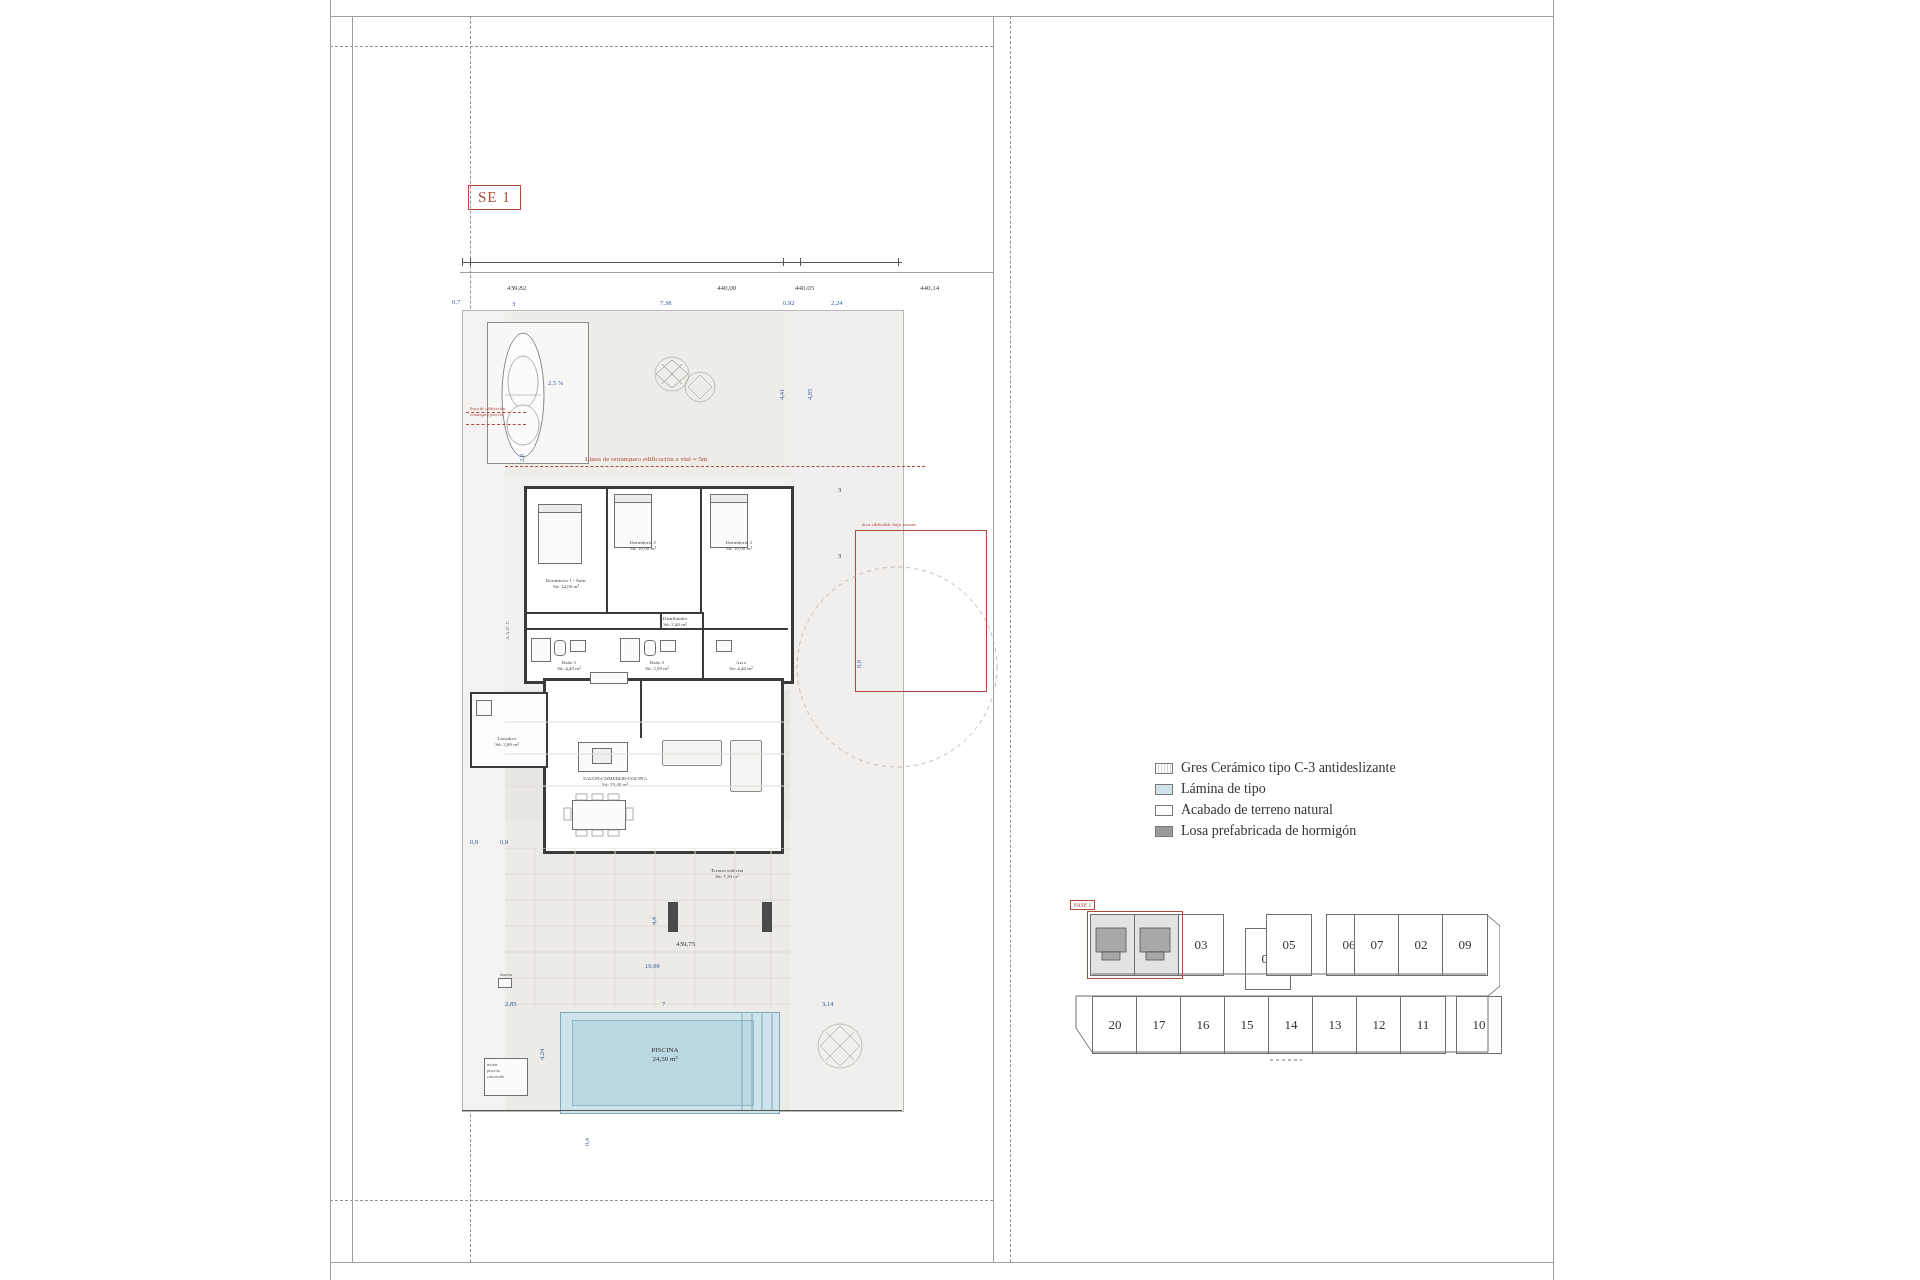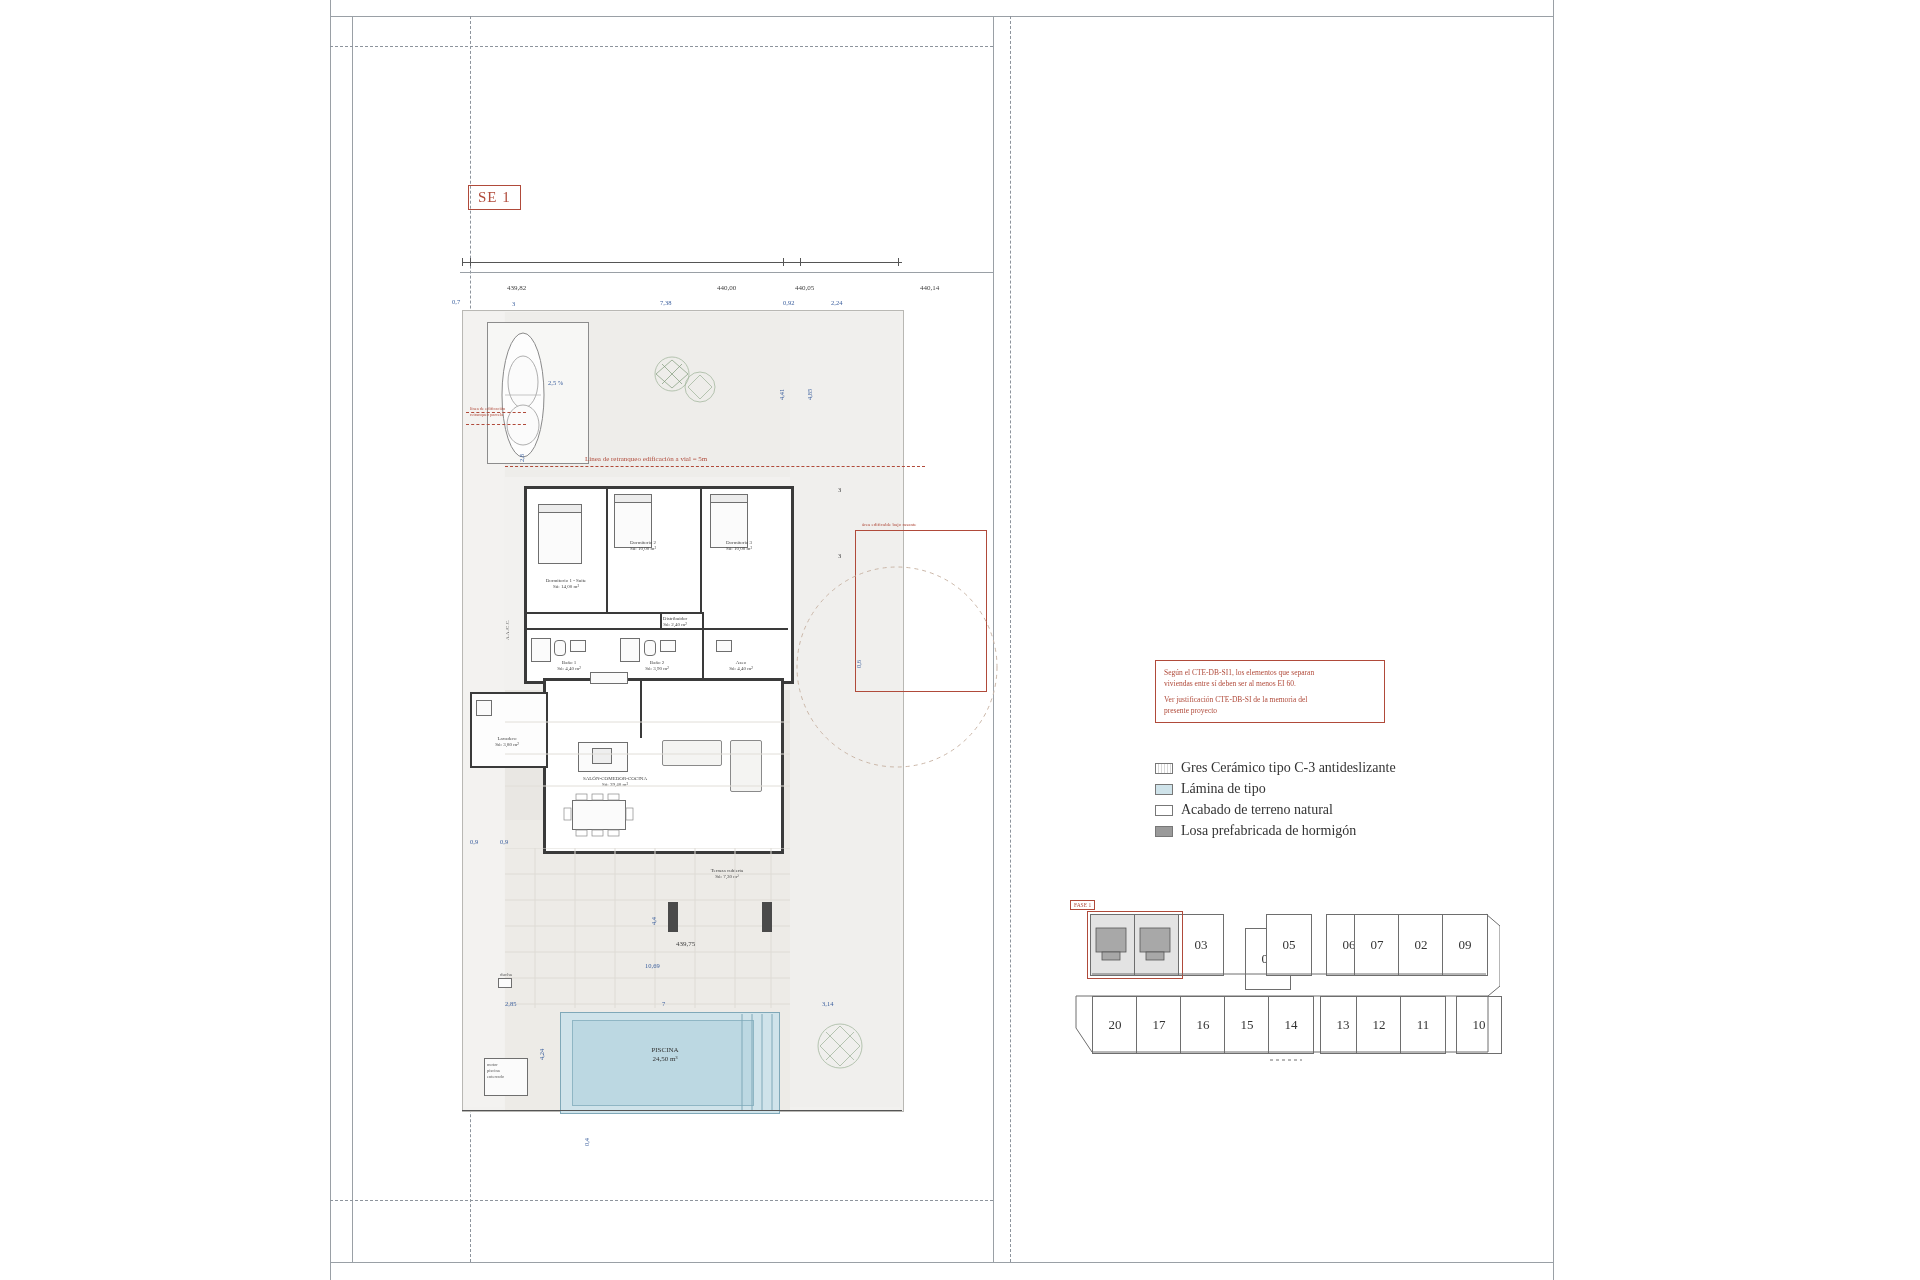--- a/index.html
+++ b/index.html
@@ -313,27 +313,20 @@
   <svg style="position:absolute;left:812px;top:1018px;width:56px;height:56px;">
     <g stroke="#9bb095" stroke-width="0.7" fill="none">
       <circle cx="28" cy="28" r="22"></circle>
       <path d="M8 28 L28 8 L48 28 L28 48 Z"></path>
       <path d="M14 14 L42 42 M42 14 L14 42"></path>
     </g>
   </svg>
 
   <div class="frame-h" style="left:462px;top:1110px;width:440px;height:1px;background:#555;"></div>
 
-  <div class="note-box" style="left:1155px;top:660px;width:212px;">
-    <div>Según el CTE-DB-SI1, los elementos que separan</div>
-    <div>viviendas entre sí deben ser al menos EI 60.</div>
-    <div style="height:5px;"></div>
-    <div>Ver justificación CTE-DB-SI de la memoria del</div>
-    <div>presente proyecto</div>
-  </div>
 
   <div class="legend" style="left:1155px;top:760px;width:260px;">
     <div class="legend-row">
       <div class="swatch sw-gres"></div>
       <span>Gres Cerámico tipo C-3 antideslizante</span>
     </div>
     <div class="legend-row">
       <div class="swatch sw-water"></div>
       <span>Lámina de tipo</span>
     </div>
@@ -398,21 +391,21 @@
     </div>
     <div class="plotcell" style="left:110px;top:96px;width:44px;height:56px;">
       <span>16</span>
     </div>
     <div class="plotcell" style="left:154px;top:96px;width:44px;height:56px;">
       <span>15</span>
     </div>
     <div class="plotcell" style="left:198px;top:96px;width:44px;height:56px;">
       <span>14</span>
     </div>
-    <div class="plotcell" style="left:250px;top:96px;width:44px;height:56px;">
+    <div class="plotcell" style="left:242px;top:96px;width:44px;height:56px;">
       <span>13</span>
     </div>
     <div class="plotcell" style="left:286px;top:96px;width:44px;height:56px;">
       <span>12</span>
     </div>
     <div class="plotcell" style="left:330px;top:96px;width:44px;height:56px;">
       <span>11</span>
     </div>
     <div class="plotcell" style="left:374px;top:96px;width:44px;height:56px;margin-left:12px;">
       <span>10</span>

